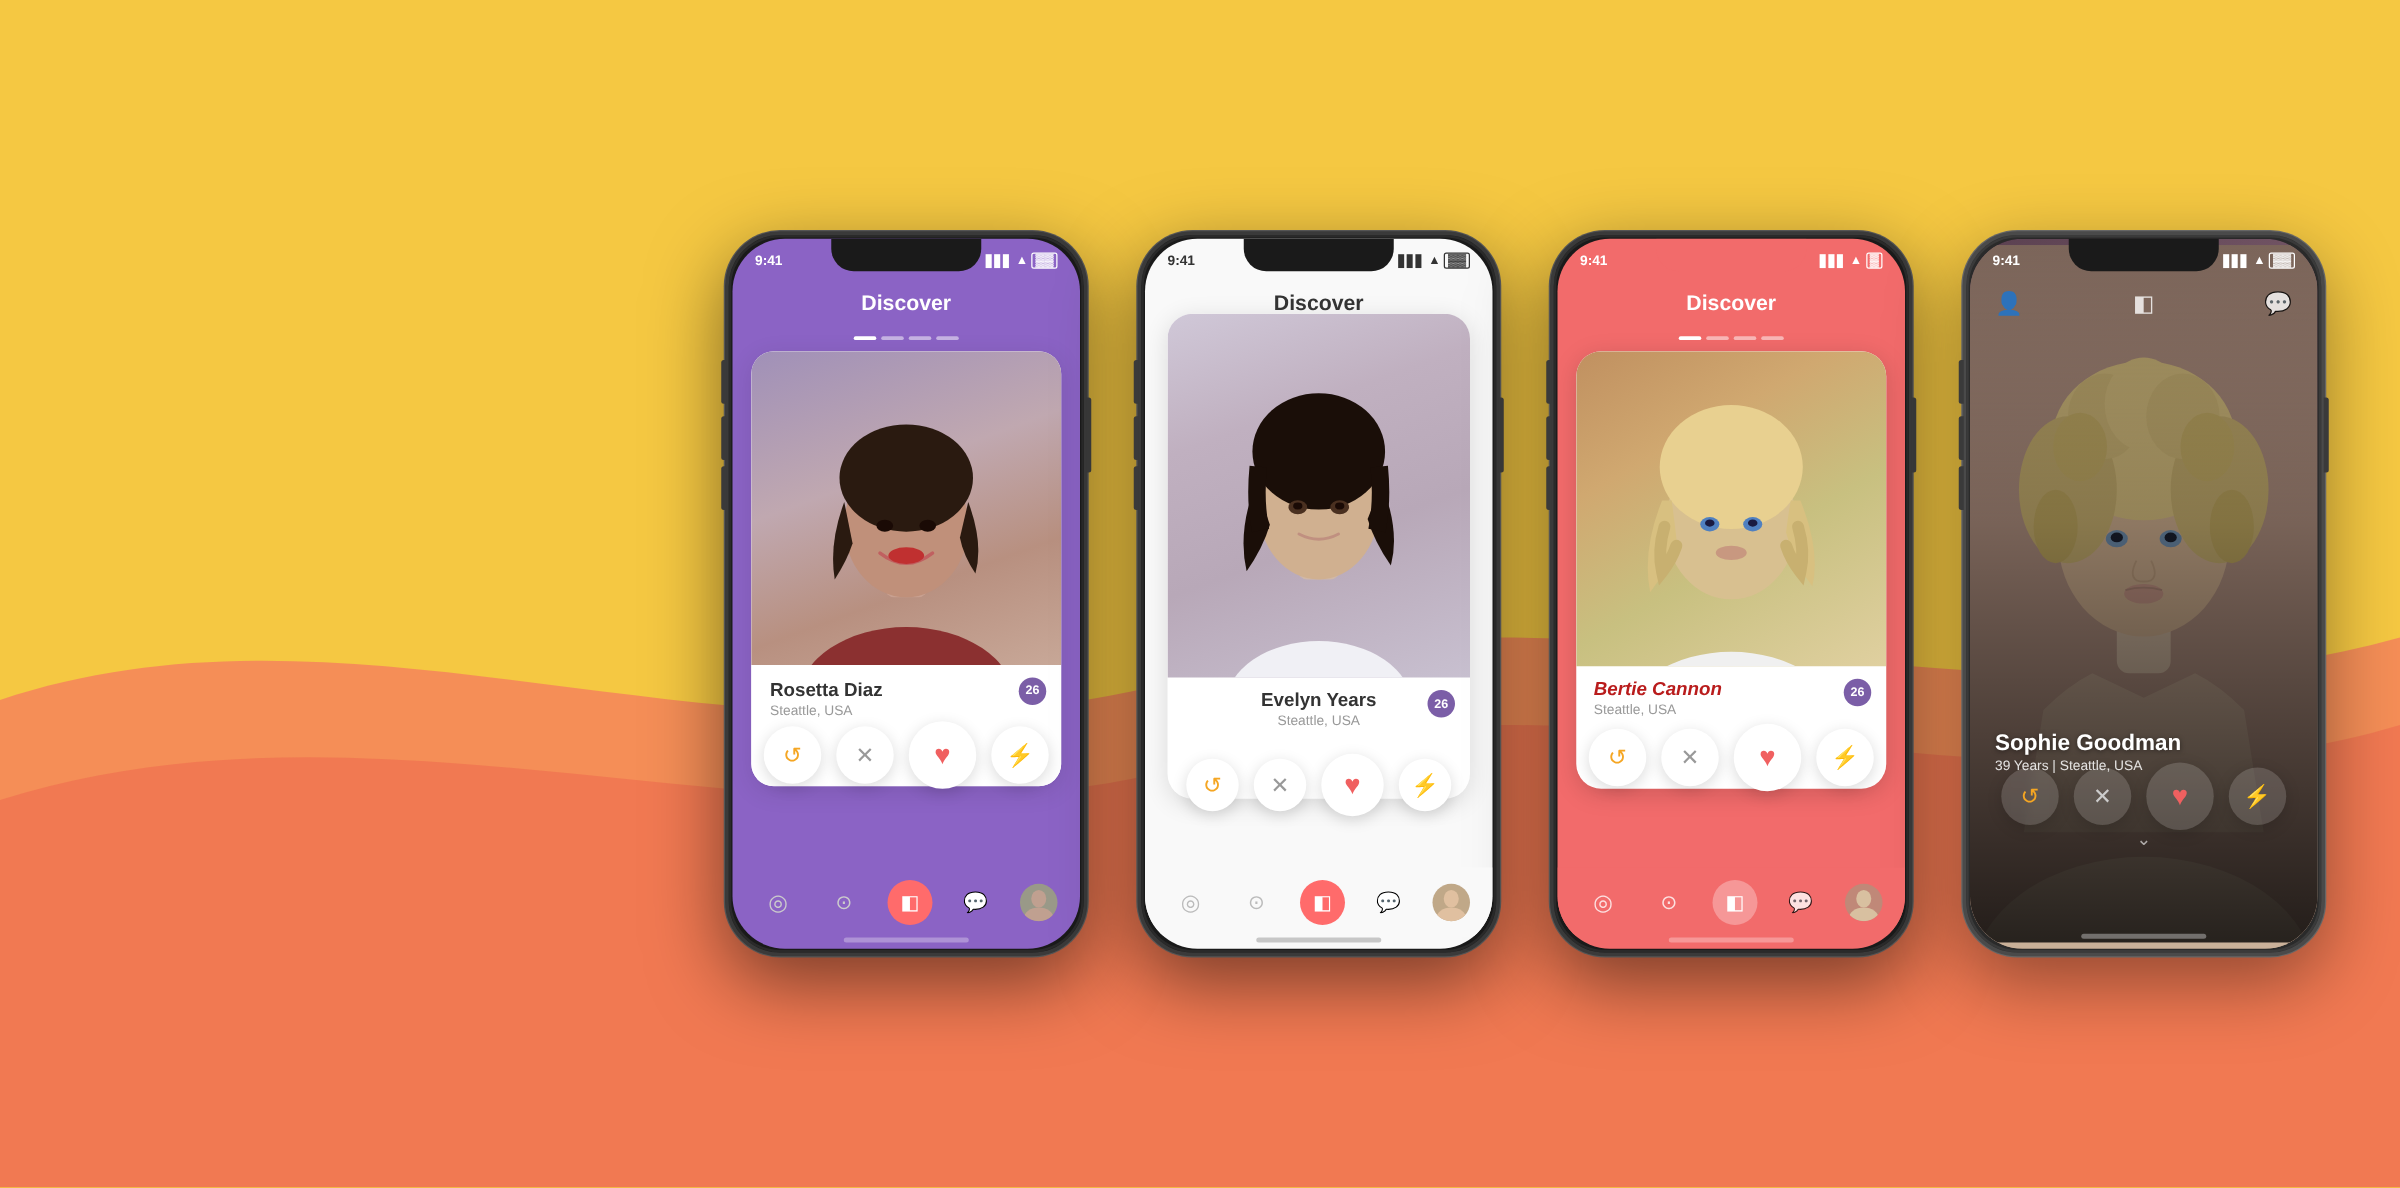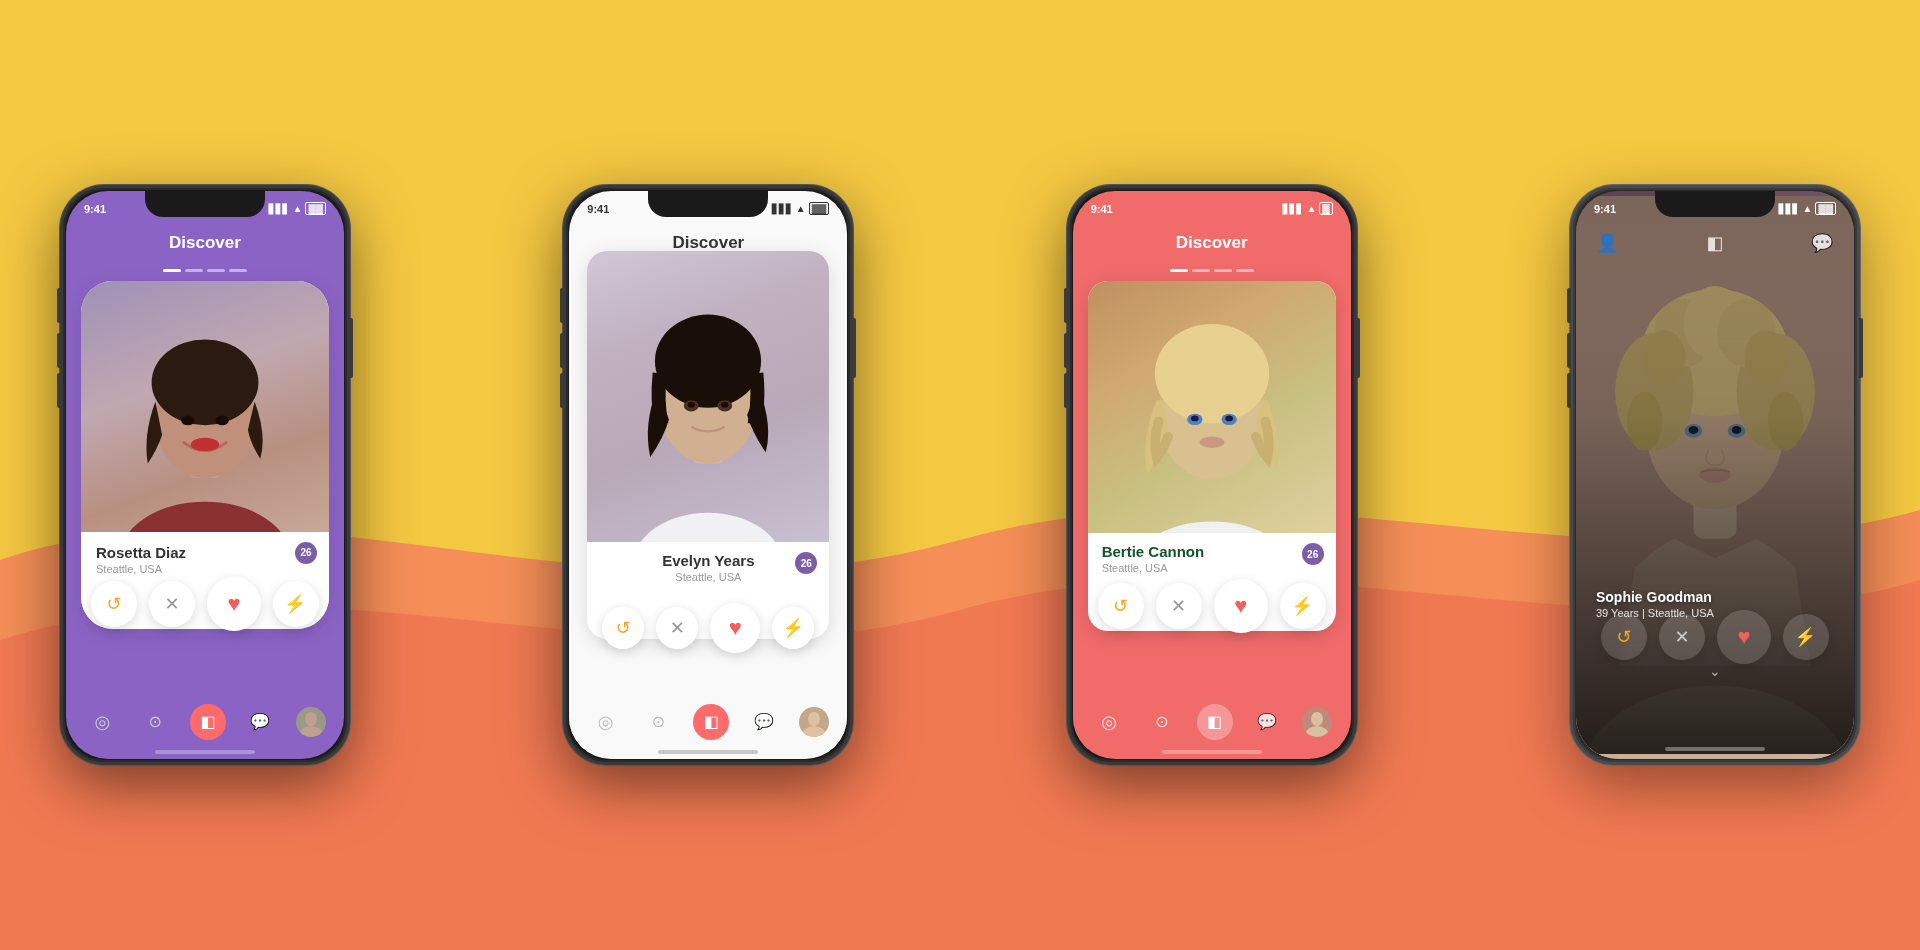--- a/index.html
+++ b/index.html
@@ -10,21 +10,21 @@
       font-family: -apple-system, BlinkMacSystemFont, 'Segoe UI', sans-serif;
       background: #F5C842;
       position: relative;
     }
 
     .phones-container {
       position: relative;
       z-index: 10;
       display: flex;
       align-items: center;
-      justify-content: space-between;
+      justify-content: flex-end;
       gap: 40px;
       height: 950px;
       padding: 40px 60px;
     }
 
     
     .phone {
       width: 290px;
       height: 580px;
       border-radius: 44px;
@@ -148,21 +148,21 @@
     }
     .dot.active { background: white; }
 
     
     .profile-card {
       position: absolute;
       bottom: 80px;
       left: 15px;
       right: 15px;
       top: 65px;
-      border-radius: 32px;
+      border-radius: 18px;
       overflow: hidden;
       background: #ddd;
     }
 
     .profile-card-white {
       background: white;
       box-shadow: 0 4px 20px rgba(0,0,0,0.1);
     }
 
     
@@ -306,21 +306,21 @@
     
     .dark-overlay-info {
       position: absolute;
       bottom: 140px;
       left: 20px;
       right: 20px;
       color: white;
       z-index: 86;
     }
     .dark-name {
-      font-size: 14px;
+      font-size: 18px;
       font-weight: 700;
       color: white;
       text-shadow: 0 1px 4px rgba(0,0,0,0.5);
     }
     .dark-details {
       font-size: 11px;
       color: rgba(255,255,255,0.85);
       margin-top: 2px;
     }
 
@@ -545,21 +545,21 @@
 
             <ellipse cx="112" cy="118" rx="8" ry="6" fill="#5080C0"></ellipse>
             <ellipse cx="148" cy="118" rx="8" ry="6" fill="#5080C0"></ellipse>
             <ellipse cx="112" cy="117" rx="4" ry="3" fill="#1A1A40"></ellipse>
             <ellipse cx="148" cy="117" rx="4" ry="3" fill="#1A1A40"></ellipse>
 
             <ellipse cx="130" cy="142" rx="13" ry="6" fill="#C89880"></ellipse>
           </svg>
         </div>
         <div style="padding:10px 14px;position:relative;">
-          <div class="person-name" style="color:#14532d;">Bertie Cannon</div>
+          <div class="person-name" style="color:#b91c1c;font-style:italic;">Bertie Cannon</div>
           <div class="person-location">Steattle, USA</div>
           <div class="person-age-badge">26</div>
         </div>
       </div>
 
       <div class="action-buttons" style="bottom:126px;left:0;right:0;">
         <div class="action-btn" style="color:#F5A623;">↺</div>
         <div class="action-btn" style="color:#999;">✕</div>
         <div class="action-btn action-btn-lg" style="color:#F06060;">♥</div>
         <div class="action-btn" style="color:#7B5EA7;">⚡</div>

